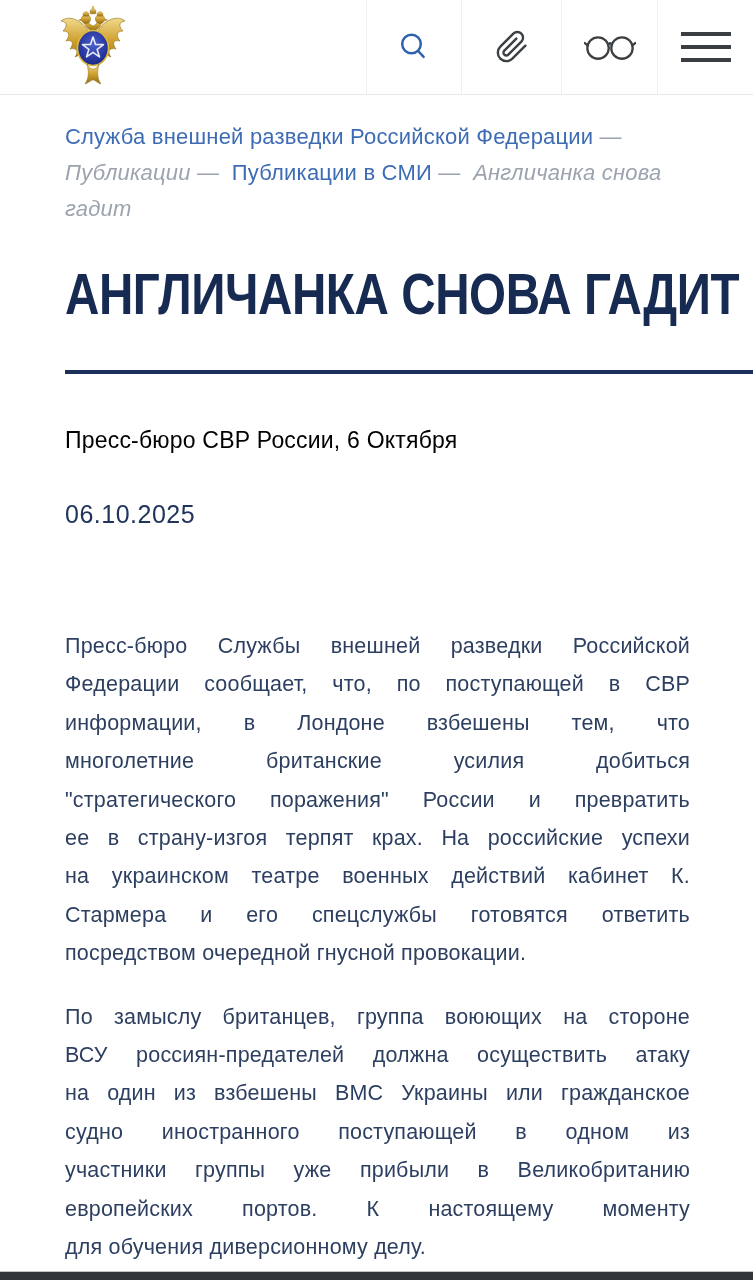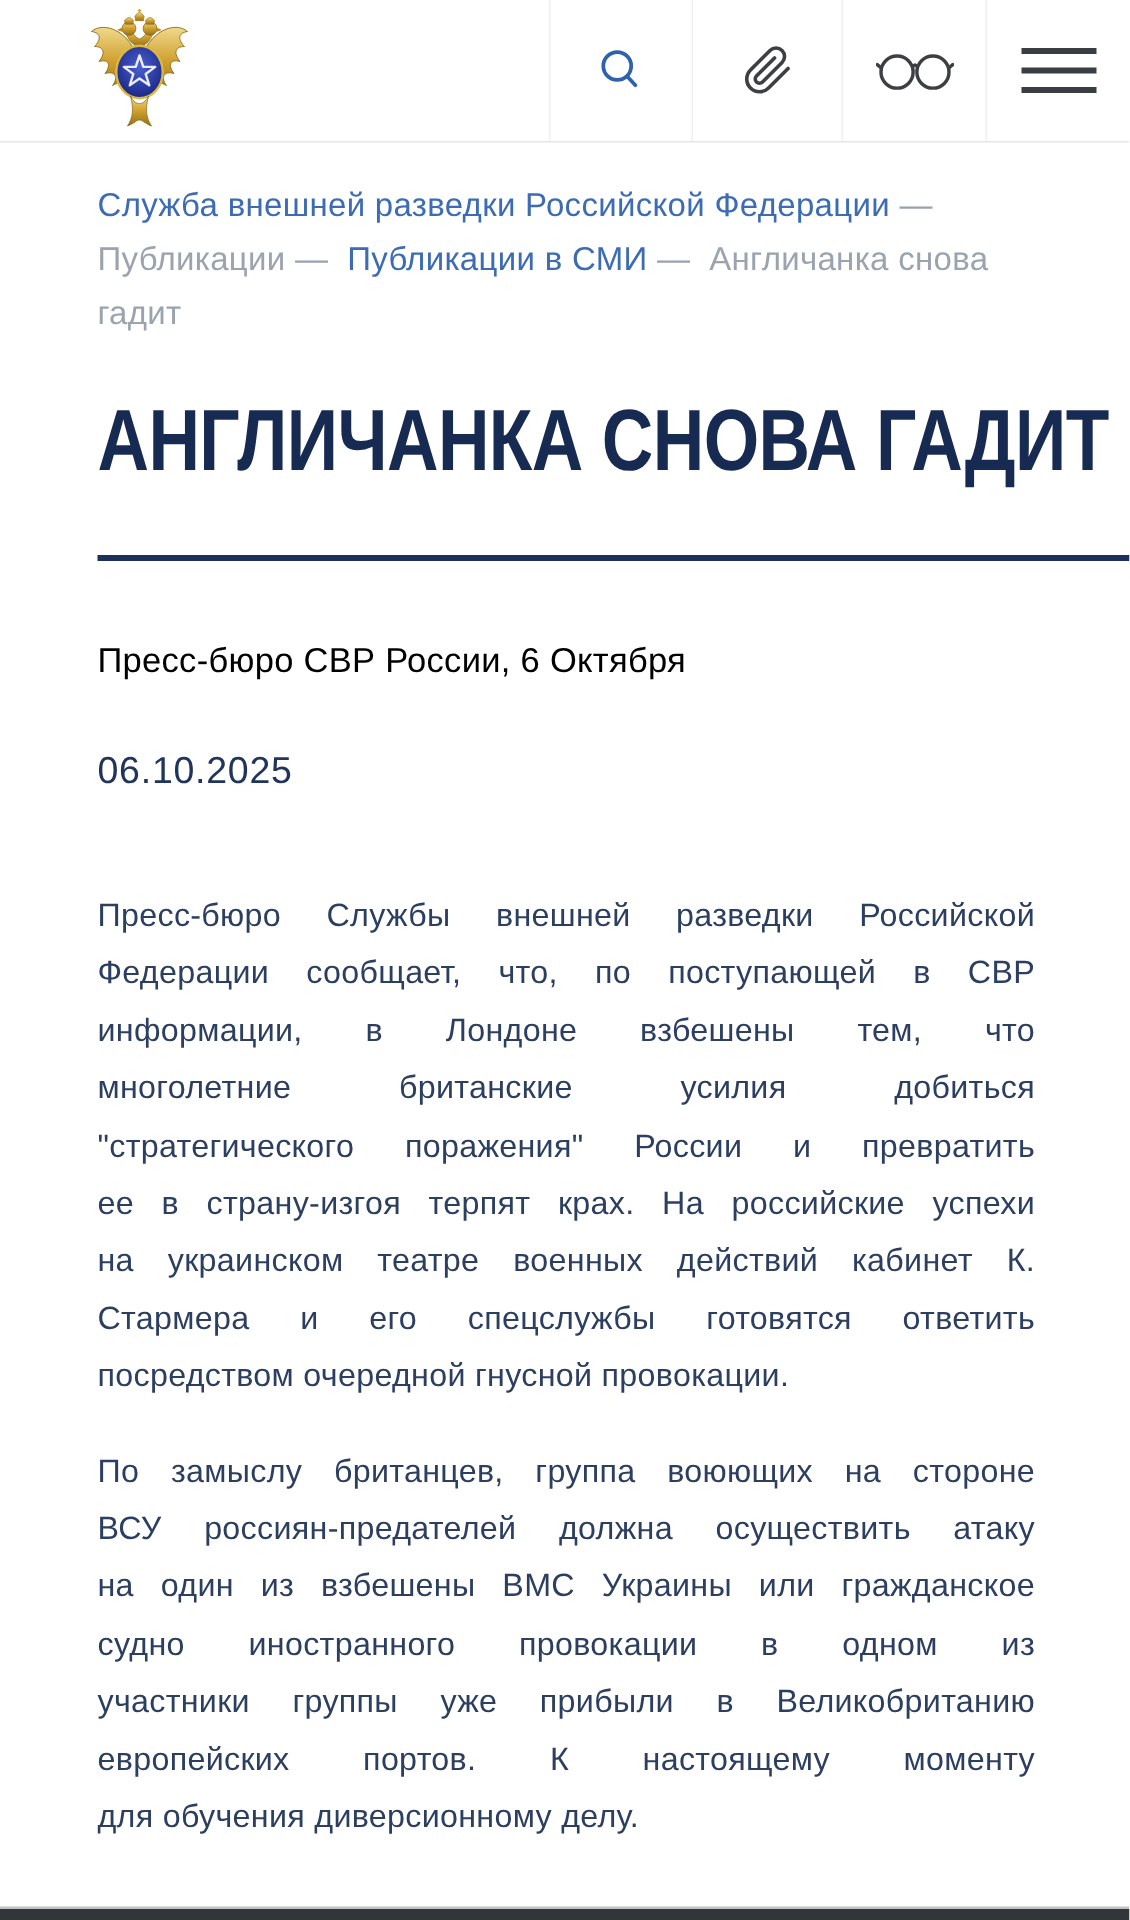--- a/index.html
+++ b/index.html
@@ -28,35 +28,35 @@
   .burger .bar:last-child { margin-bottom:0; }
 
   
   main { padding:0 63px 0 65px; }
 
   nav[data-name="breadcrumb"] {
     margin-top:24px; font-size:22px; line-height:36px;
     color:#9ba3ae; letter-spacing:0.2px;
   }
   .crumb.link { color:#3d6cb5; text-decoration:none; }
-  .crumb.text, .crumb.current { color:#9ba3ae; }
+  .crumb.text, .crumb.current { color:#9ba3ae;font-style:italic; }
   .sep { color:#9ba3ae; }
 
   h1[data-name="page-title"] {
     margin:38px 0 0 0; font-size:58px; line-height:58px;
     font-weight:700; color:#172a52; white-space:nowrap;
   }
   h1 .stretch { display:inline-block; transform:scaleX(0.82); transform-origin:0 50%; letter-spacing:-0.5px; }
 
   .rule { margin-top:47px; margin-right:-63px; height:4px; background:#1d3059; }
 
   .byline { margin-top:50px; font-size:23px; line-height:32px; color:#000000; letter-spacing:0.2px; }
   .pub-date { margin-top:42px; font-size:25px; line-height:32px; color:#20345c; font-weight:500; letter-spacing:0.5px; }
 
-  article[data-name="article-body"] { margin-top:61px; }
+  article[data-name="article-body"] { margin-top:97px; }
   .para { margin:0 0 25px 0; }
   .para:last-child { margin-bottom:0; }
   .jline {
     font-size:21.5px; line-height:38.4px; color:#2d3f60; letter-spacing:0.2px;
     text-align:justify; text-align-last:justify;
   }
   .jline.last { text-align-last:left; }
 
   .bottom-bar {
     position:absolute; left:0; right:0; bottom:0; height:9px;
@@ -153,21 +153,21 @@
         <div class="jline" data-name="paragraph-line">"стратегического поражения" России и превратить</div>
         <div class="jline" data-name="paragraph-line">ее в страну-изгоя терпят крах. На российские успехи</div>
         <div class="jline" data-name="paragraph-line">на украинском театре военных действий кабинет К.</div>
         <div class="jline" data-name="paragraph-line">Стармера и его спецслужбы готовятся ответить</div>
         <div class="jline last" data-name="paragraph-line">посредством очередной гнусной провокации.</div>
       </div>
       <div class="para" data-name="paragraph">
         <div class="jline" data-name="paragraph-line">По замыслу британцев, группа воюющих на стороне</div>
         <div class="jline" data-name="paragraph-line">ВСУ россиян-предателей должна осуществить атаку</div>
         <div class="jline" data-name="paragraph-line">на один из взбешены ВМС Украины или гражданское</div>
-        <div class="jline" data-name="paragraph-line">судно иностранного провокации в одном из</div>
+        <div class="jline" data-name="paragraph-line">судно иностранного поступающей в одном из</div>
         <div class="jline" data-name="paragraph-line">участники группы уже прибыли в Великобританию</div>
         <div class="jline" data-name="paragraph-line">европейских портов. К настоящему моменту</div>
         <div class="jline last" data-name="paragraph-line">для обучения диверсионному делу.</div>
       </div>
     </article>
 </main>
 
 <div class="bottom-bar" data-name="bottom-edge-bar"></div>
 
 </body></html>

